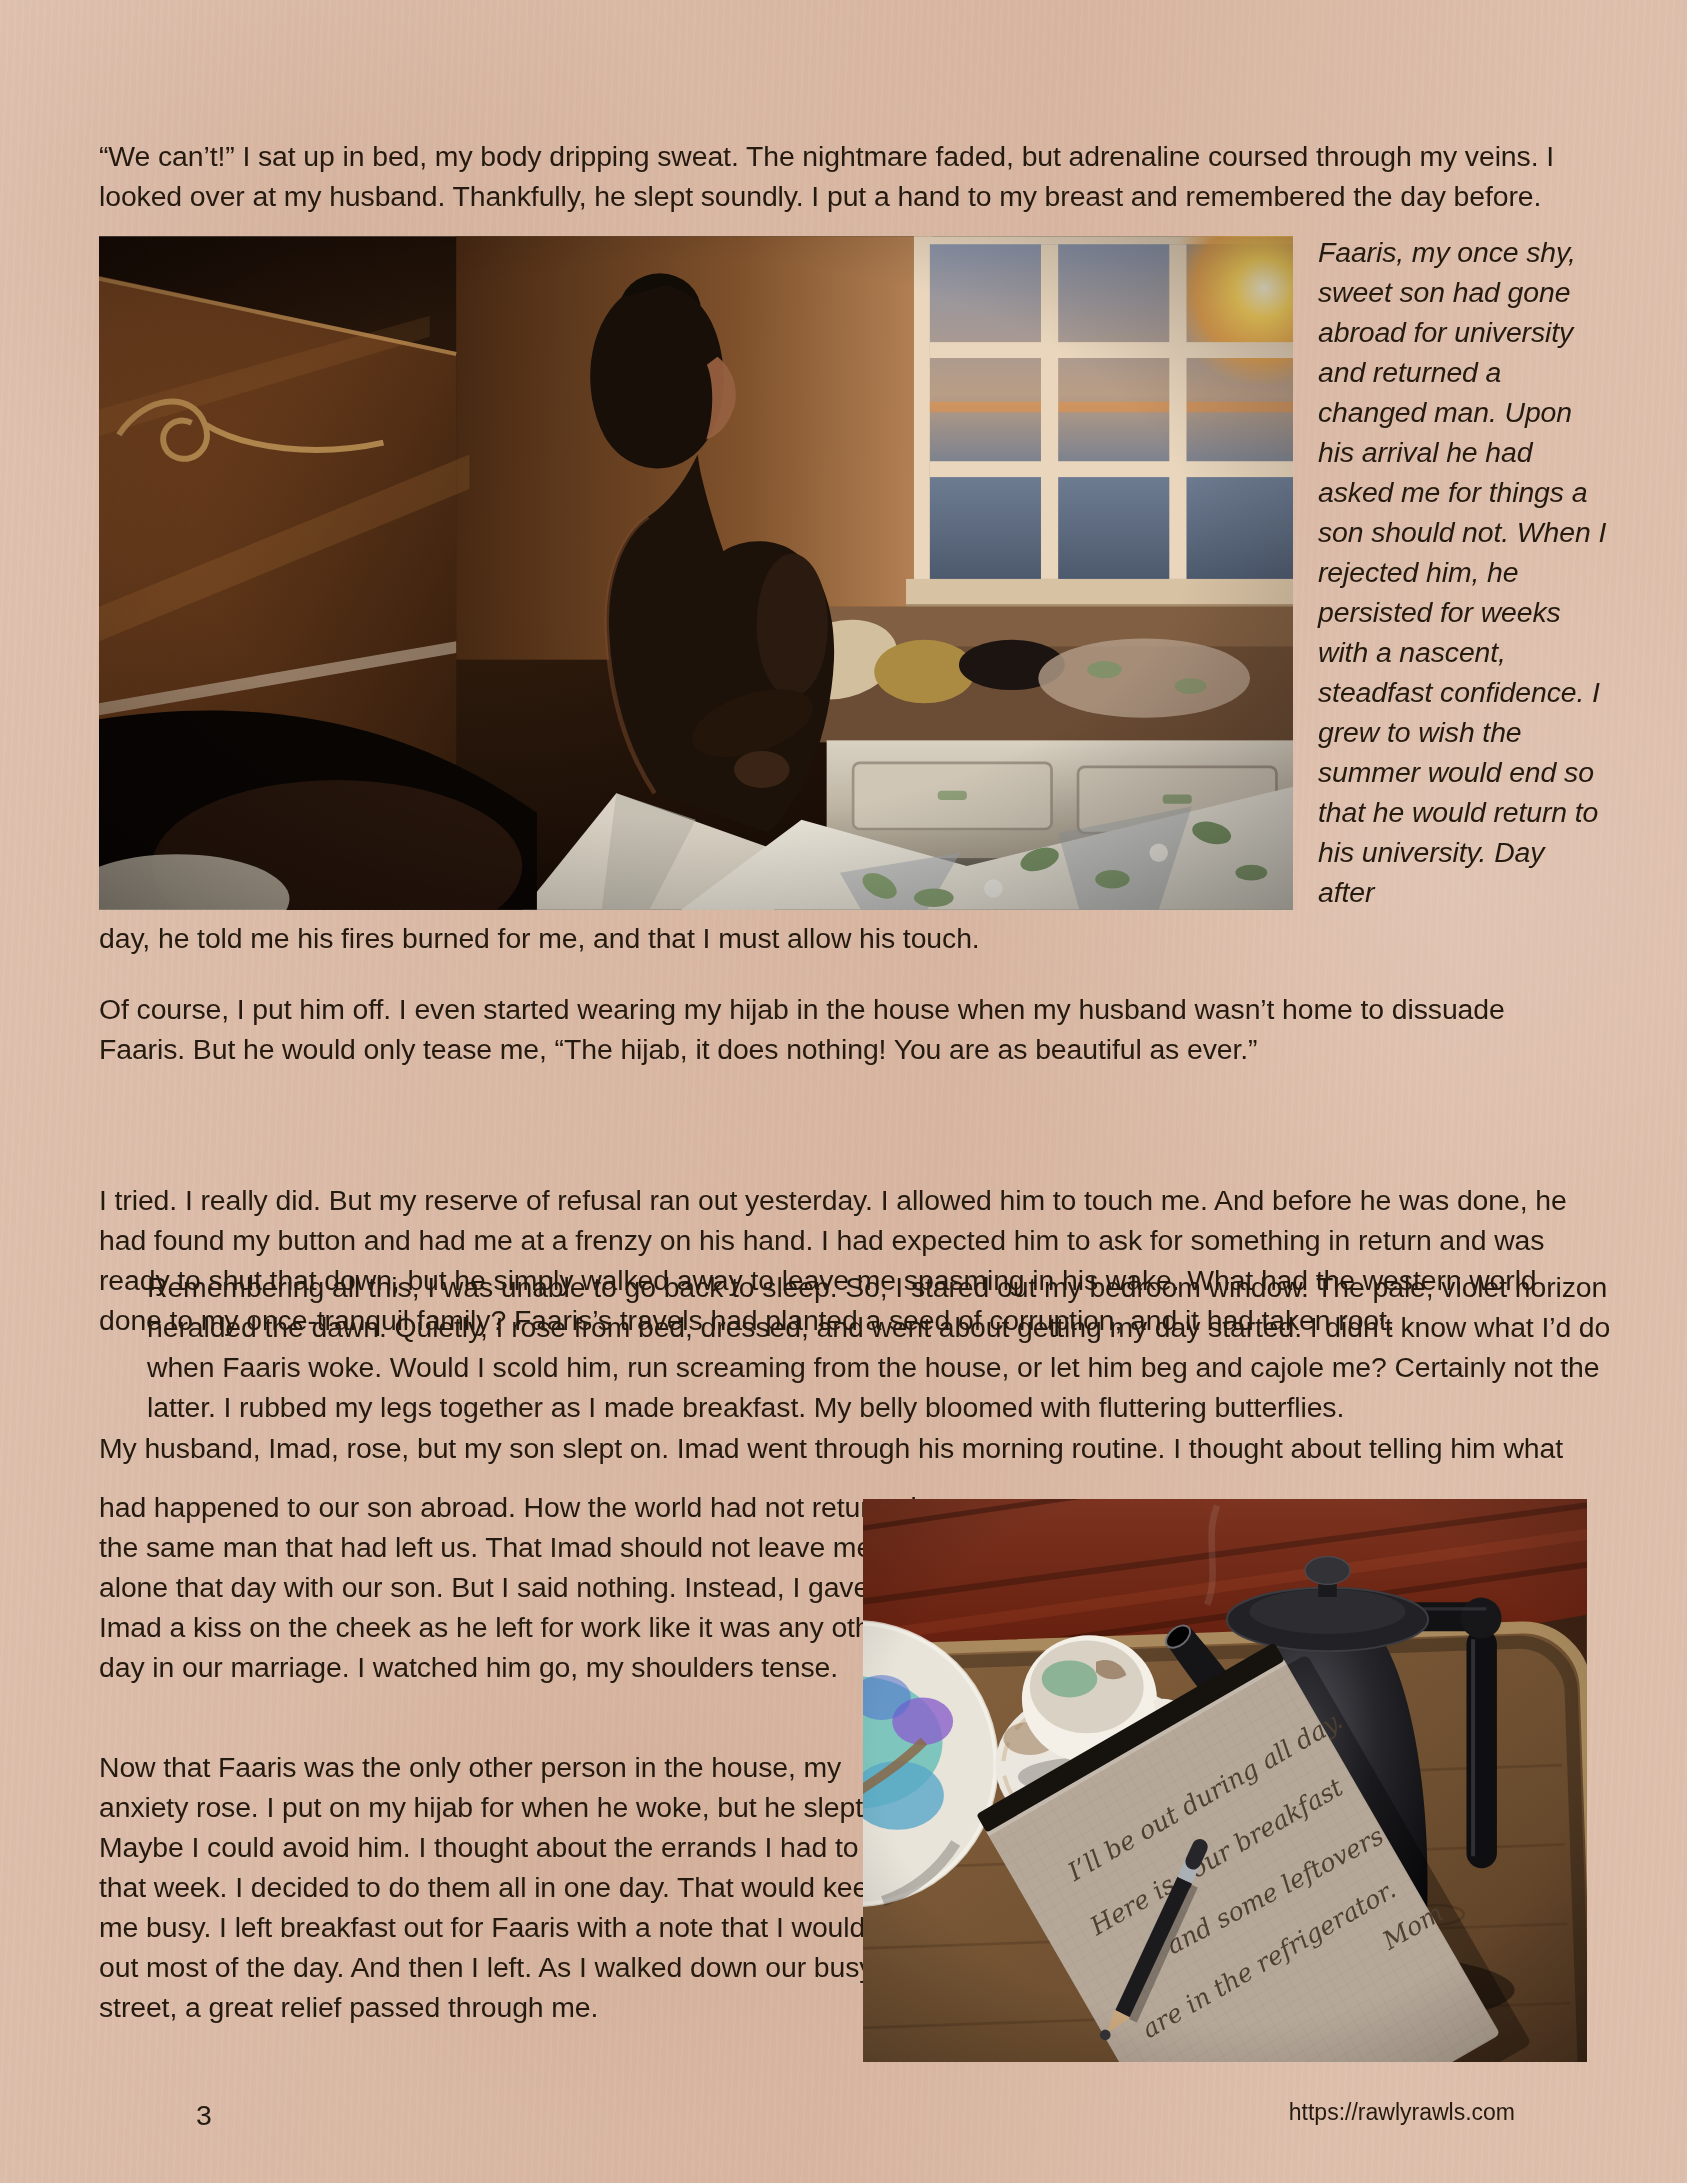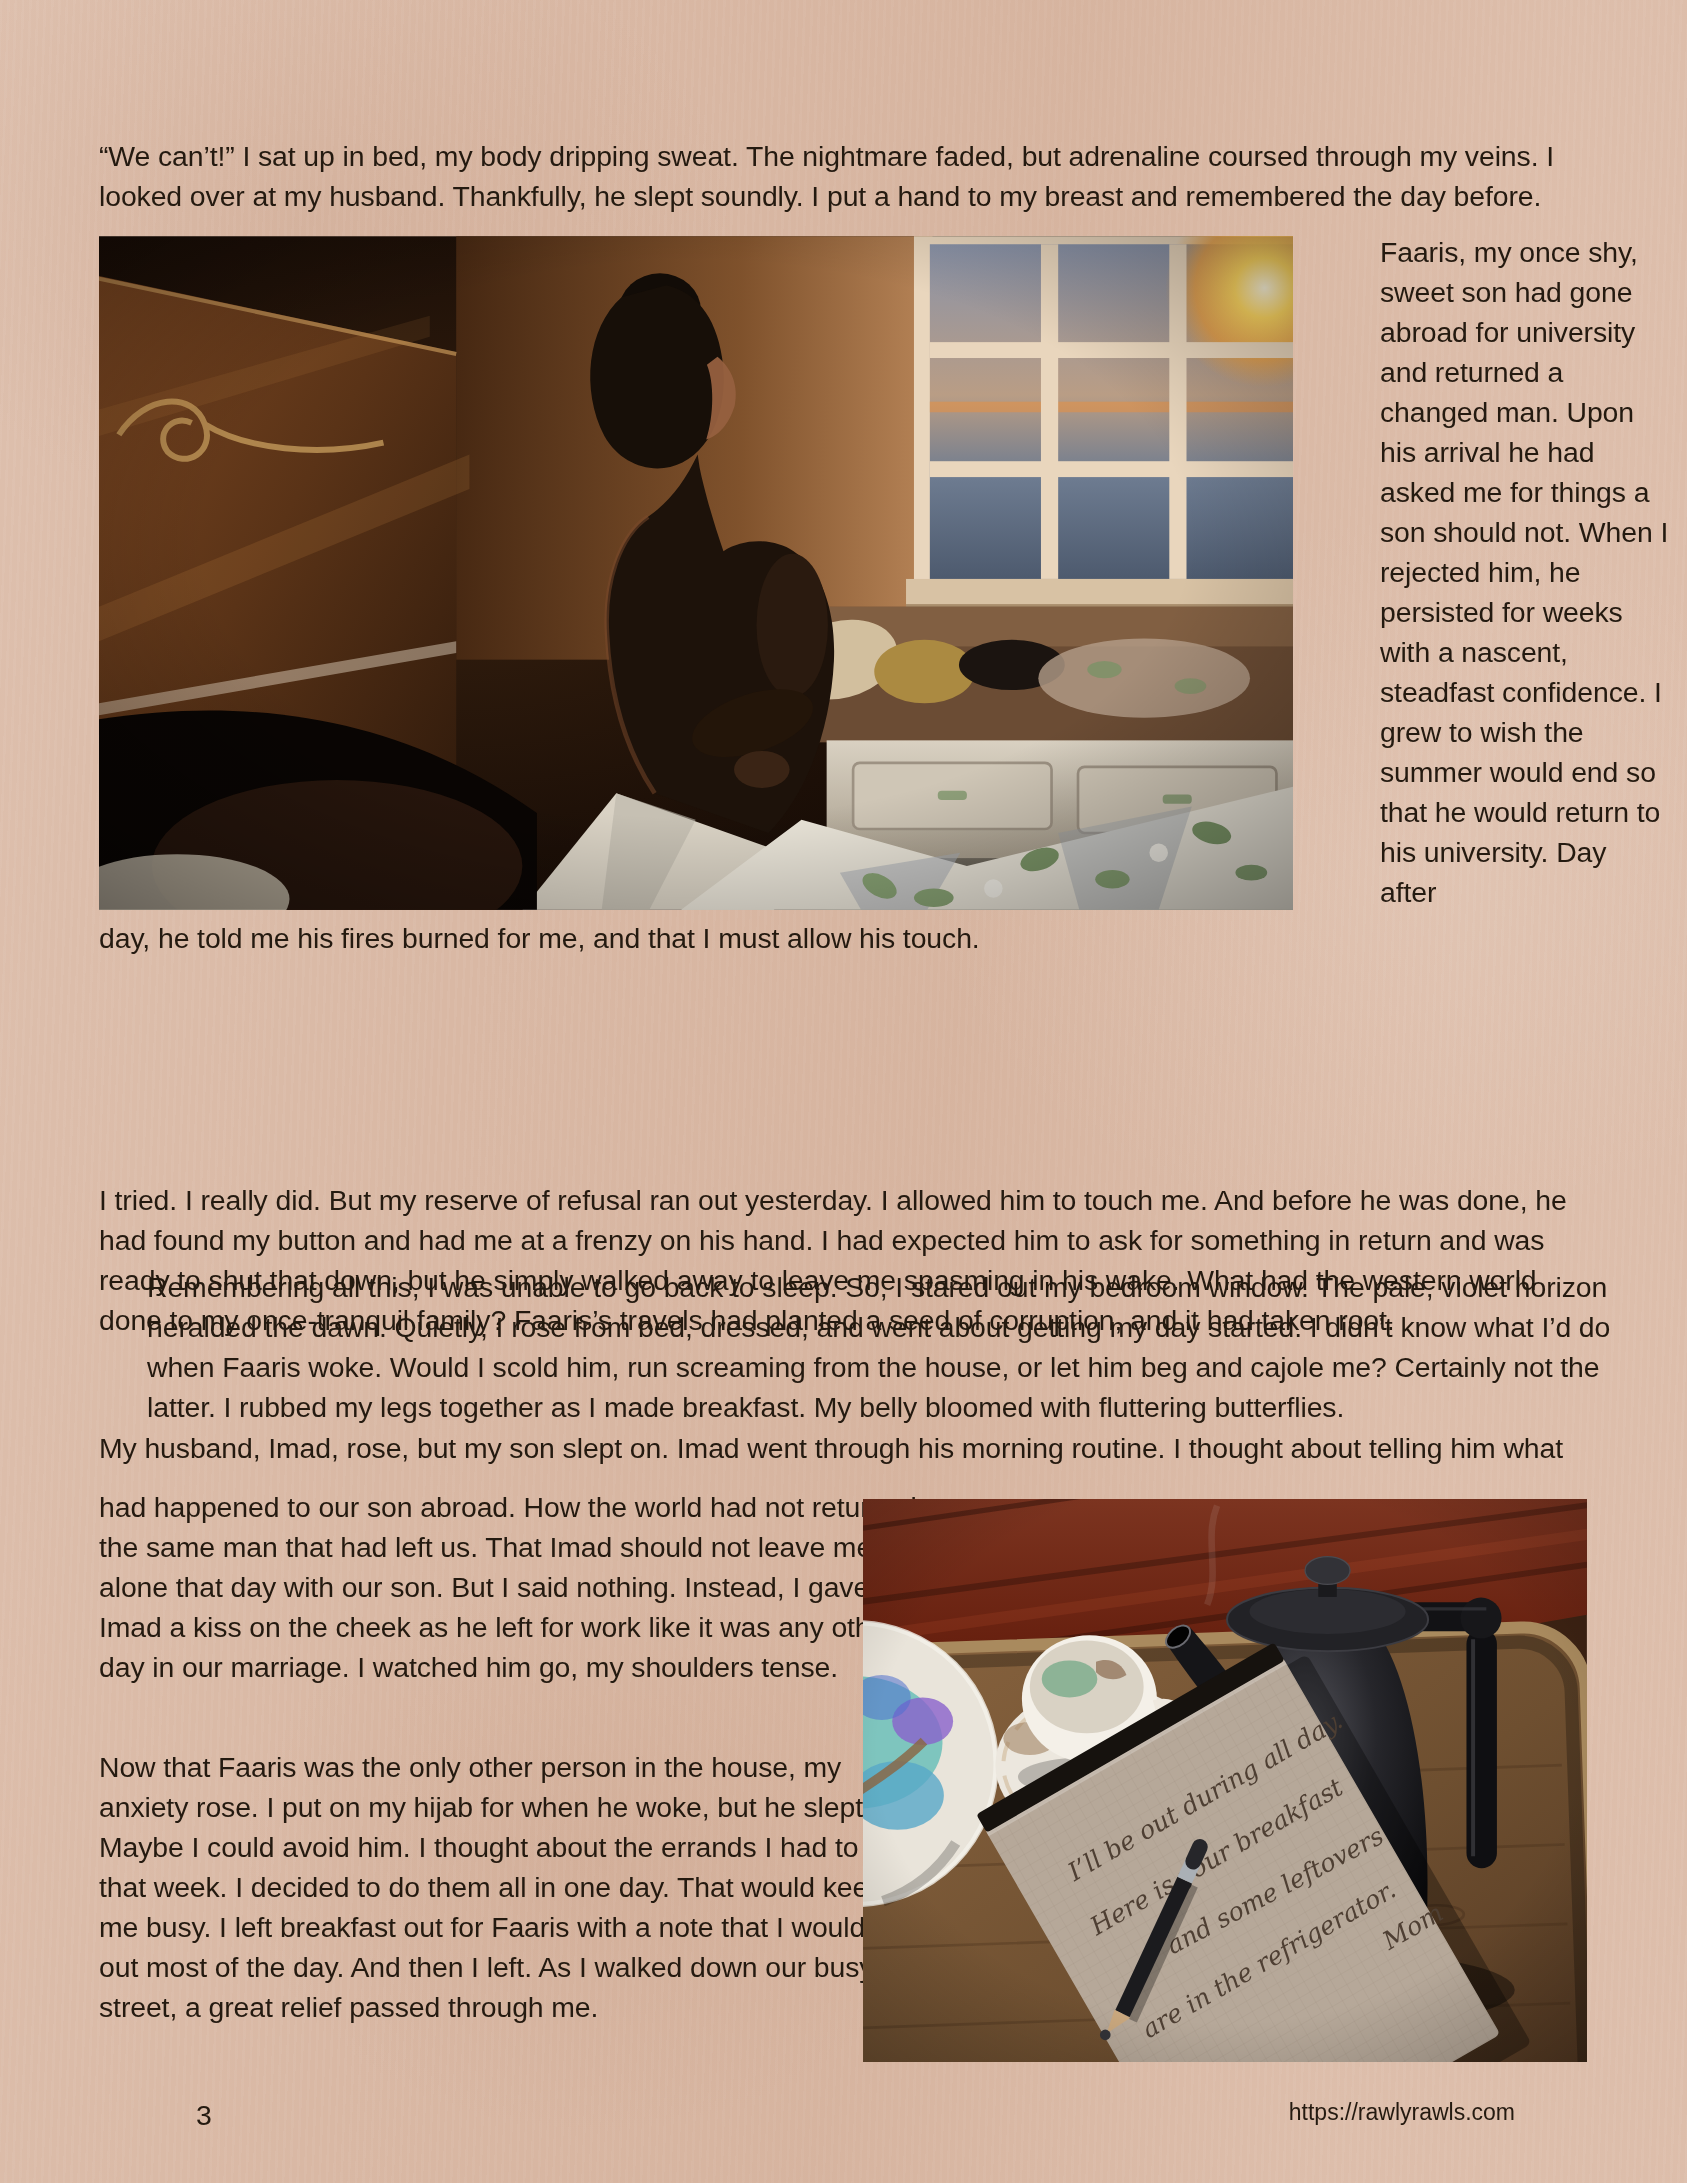--- a/index.html
+++ b/index.html
@@ -14,21 +14,21 @@
       radial-gradient(595px 463px at 35% 85%, rgba(186,141,115,.18), rgba(0,0,0,0) 60%);
     font-family:"Liberation Sans",sans-serif;
     padding-left:14px;
   }
   .body-text{
     position:absolute;margin:0;
     font-size:28.4px;line-height:40px;color:#241a10;
     letter-spacing:-0.1px;
   }
   .p-open   {left:99px; top:136px;  width:1489px;}
-  .p-beside {left:1380px;top:232px;  width:290px;}
+  .p-beside {left:1318px;top:232px;  width:290px;font-style:italic;}
   .p-cont   {left:99px; top:918px; width:1489px;}
   .p-hijab  {left:99px; top:989px; width:1489px;}
   .p-tried  {left:99px; top:1140px; width:1489px;margin-top:40px;}
   .p-remember{left:99px;top:1267px; width:1489px;margin-left:48px;}
   .p-imad-a {left:99px; top:1428px; width:1515px;}
   .p-imad-b {left:99px; top:1487px; width:824px;}
   .p-errands{left:99px; top:1747px; width:824px;}
   .illu{position:absolute;overflow:hidden;}
   .illu-bedroom{left:99px;top:236px;width:1194px;height:674px;}
   .illu-tray{left:863px;top:1499px;width:724px;height:563px;}
@@ -163,20 +163,21 @@
         <ellipse cx="360" cy="952" rx="280" ry="130" fill="#26150c"></ellipse>
         <ellipse cx="118" cy="1002" rx="170" ry="68" fill="#c9bfae" opacity=".85"></ellipse>
       </g>
 
       <rect x="0" y="0" width="1805" height="1018" fill="url(#vign)"></rect>
     </svg>
   </div>
 
   <p class="body-text p-beside">Faaris, my once shy, sweet son had gone abroad for university and returned a changed man. Upon his arrival he had asked me for things a son should not. When I rejected him, he persisted for weeks with a nascent, steadfast confidence. I grew to wish the summer would end so that he would return to his university. Day after</p>
   <p class="body-text p-cont">day, he told me his fires burned for me, and that I must allow his touch.</p>
+  <p class="body-text p-hijab">Of course, I put him off. I even started wearing my hijab in the house when my husband wasn’t home to dissuade Faaris. But he would only tease me, “The hijab, it does nothing! You are as beautiful as ever.”</p>
   <p class="body-text p-tried">I tried. I really did. But my reserve of refusal ran out yesterday. I allowed him to touch me. And before he was done, he had found my button and had me at a frenzy on his hand. I had expected him to ask for something in return and was ready to shut that down, but he simply walked away to leave me spasming in his wake. What had the western world done to my once-tranquil family? Faaris’s travels had planted a seed of corruption, and it had taken root.</p>
   <p class="body-text p-remember">Remembering all this, I was unable to go back to sleep. So, I stared out my bedroom window. The pale, violet horizon heralded the dawn. Quietly, I rose from bed, dressed, and went about getting my day started. I didn’t know what I’d do when Faaris woke. Would I scold him, run screaming from the house, or let him beg and cajole me? Certainly not the latter. I rubbed my legs together as I made breakfast. My belly bloomed with fluttering butterflies.</p>
   <p class="body-text p-imad-a">My husband, Imad, rose, but my son slept on. Imad went through his morning routine. I thought about telling him what</p>
   <p class="body-text p-imad-b">had happened to our son abroad. How the world had not returned the same man that had left us. That Imad should not leave me alone that day with our son. But I said nothing. Instead, I gave Imad a kiss on the cheek as he left for work like it was any other day in our marriage. I watched him go, my shoulders tense.</p>
   <p class="body-text p-errands">Now that Faaris was the only other person in the house, my anxiety rose. I put on my hijab for when he woke, but he slept on. Maybe I could avoid him. I thought about the errands I had to do that week. I decided to do them all in one day. That would keep me busy. I left breakfast out for Faaris with a note that I would be out most of the day. And then I left. As I walked down our busy street, a great relief passed through me.</p>
 
   <div class="illu illu-tray">
     <svg width="724" height="563" viewBox="0 0 1094 851" xmlns="http://www.w3.org/2000/svg">
       <defs>
         <linearGradient id="redwood" x1="0" y1="0" x2="0" y2="1">

